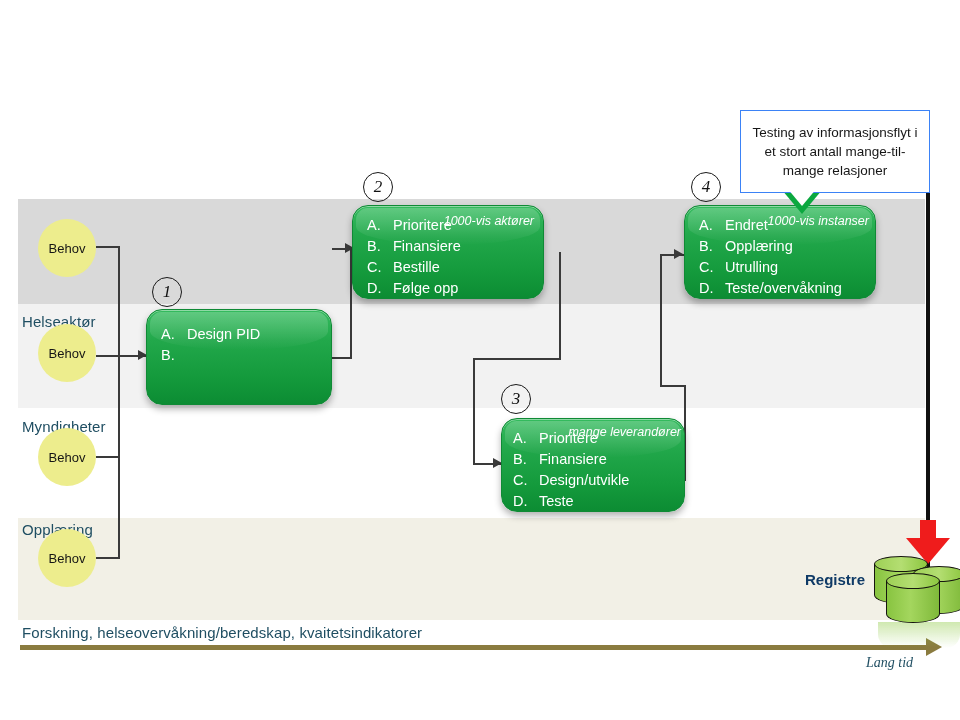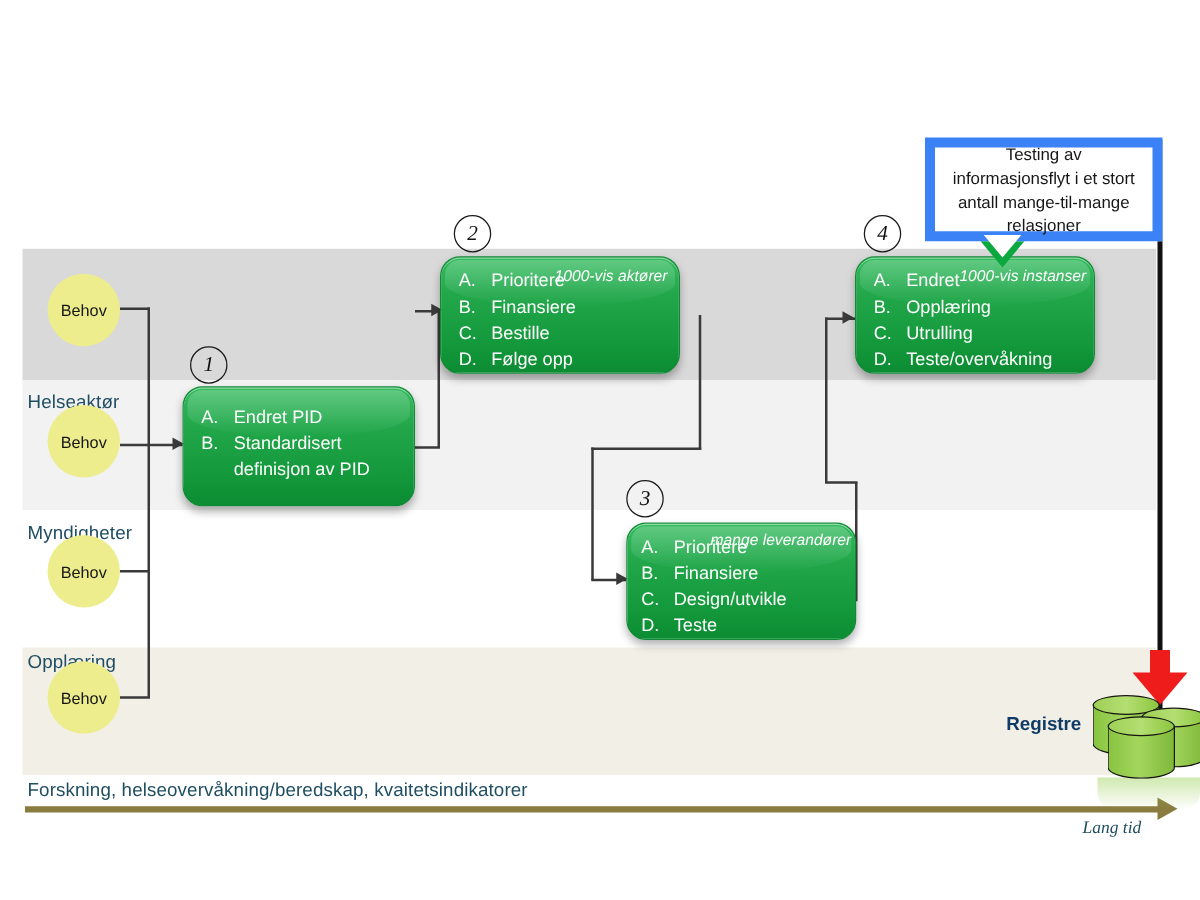--- a/index.html
+++ b/index.html
@@ -98,21 +98,21 @@
     background:transparent;
     display:flex;align-items:center;justify-content:center;
     font-family:"Liberation Serif", serif;
     font-style:italic;font-size:17px;color:#111;
   }
 
   
   .callout{
     position:absolute;
     background:#ffffff;
-    border:8px solid #3b82f6;
+    border:1px solid #3b82f6;
     box-sizing:border-box;
     color:#171717;
     font-size:13.5px;
     line-height:19px;
     text-align:center;
     display:flex;align-items:center;justify-content:center;
     padding:6px 10px;
     z-index:6;
   }
   .callout-tail{
@@ -248,26 +248,24 @@
   <div class="ln ln-h" style="left:660px;top:254px;width:24px;"></div>
   <div class="arrow-head" style="left:674px;top:249px;"></div>
 
   <div class="step" style="left:152px;top:277px;">
     <span>1</span>
   </div>
   <div class="gbox" style="left:146px;top:309px;width:184px;height:94px;">
     <ol style="margin:14px 0 0 14px;">
       <li>
         <span class="mk">A.</span>
-        <span>Endret PID</span>
+        <span>Design PID</span>
       </li>
       <li>
         <span class="mk">B.</span>
-        <span>Standardisert
-definisjon av PID</span>
       </li>
     </ol>
   </div>
 
   <div class="step" style="left:363px;top:172px;">
     <span>2</span>
   </div>
   <div class="gbox" style="left:352px;top:205px;width:190px;height:92px;">
     <div class="tag" style="right:9px;top:8px;text-align:right;">1000-vis
 aktører</div>

